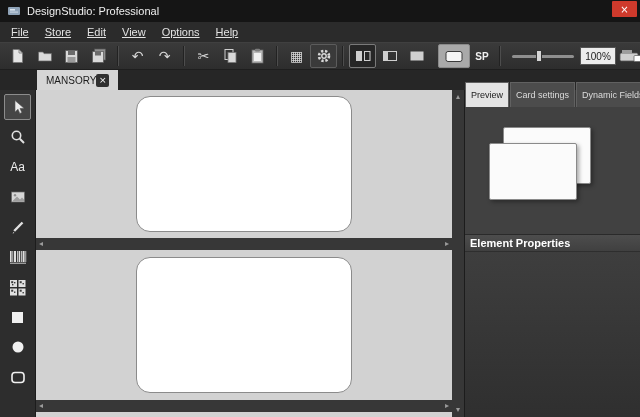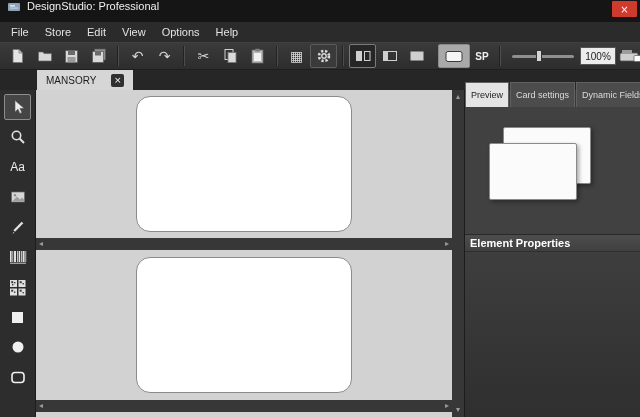--- a/index.html
+++ b/index.html
@@ -1,46 +1,46 @@
 <!DOCTYPE html>
 <html><head>
 <meta charset="utf-8">
 <style>
   * { margin:0; padding:0; box-sizing:border-box; }
   html,body { width:640px; height:417px; }
   body { font-family:"Liberation Sans","DejaVu Sans",sans-serif; background:#222; }
   .app { position:relative; width:640px; height:417px; background:#2b2b2b; overflow:hidden; }
 
   
-  .titlebar { height:22px; background:#151515; display:flex; align-items:flex-start; padding-left:7px; position:relative; }
+  .titlebar { height:22px; background:#151515; display:flex; align-items:center; padding-left:7px; position:relative; }
   .titlebar .title { color:#efefef; font-size:11px; margin-left:6px; }
   .close-btn { position:absolute; top:1px; right:3px; width:25px; height:16px; background:#ce3a2c; color:#fff; font-size:10px; display:flex; align-items:center; justify-content:center; border-radius:1px; font-family:"DejaVu Sans",sans-serif; }
 
   
   .menubar { height:20px; background:#2b2b2b; display:flex; align-items:center; padding-left:3px; }
-  .menu-item { color:#e2e2e2; font-size:11px; padding:0 8px; height:100%; display:flex; align-items:center; }
+  .menu-item { color:#e2e2e2; font-size:11px; padding:0 8px; height:100%; display:flex; align-items:center;text-decoration:underline; }
 
   
   .toolbar { height:28px; background:linear-gradient(#3a3a3a,#2d2d2d); border-top:1px solid #404040; border-bottom:1px solid #1e1e1e; display:flex; align-items:center; padding:0 4px; }
   .tbtn { width:27px; height:24px; display:flex; align-items:center; justify-content:center; color:#d8d8d8; flex:none; }
   .glyph { font-size:14px; line-height:1; font-family:"DejaVu Sans",sans-serif; color:#d8d8d8; }
   .tbtn.framed { border:1px solid #5c5c5c; background:#3a3a3a; border-radius:2px; }
   .tbtn.pressed { border:1px solid #7a7a7a; background:#262626; border-radius:2px; }
   .tbtn.active { border:1px solid #8a8a8a; background:#a9a9a9; border-radius:2px; width:32px; margin-left:8px; }
   .sep { width:2px; height:20px; border-left:1px solid #222; border-right:1px solid #4d4d4d; margin:0 5px; flex:none; }
   .sp-btn { color:#f0f0f0; font-size:10px; font-weight:bold; width:24px; height:22px; display:flex; align-items:center; justify-content:center; flex:none; }
   .slider { width:62px; height:22px; display:flex; align-items:center; position:relative; margin:0 6px; flex:none; }
   .slider .track { width:100%; height:3px; background:#8f8f8f; border-radius:2px; }
   .slider .thumb { position:absolute; left:24px; top:5px; width:6px; height:12px; background:#d6d6d6; border:1px solid #333; }
   .zoom-box { min-width:36px; height:17px; background:#ececec; border:1px solid #555; color:#1d1d1d; font-size:10px; display:flex; align-items:center; justify-content:center; padding:8px 3px; flex:none; }
   .tb-right { margin-left:auto; display:flex; align-items:center; padding-right:4px; }
 
   
   .tabbar { height:20px; background:#262626; display:flex; align-items:flex-end; }
-  .tab { margin-left:37px; height:20px; background:#d6d6d6; color:#1c1c1c; font-size:10px; display:flex; align-items:center; padding:0 9px; gap:15px; }
+  .tab { margin-left:37px; height:20px; background:#d6d6d6; color:#1c1c1c; font-size:10px; display:flex; align-items:center; padding:0 9px; }
   .tab-close { width:13px; height:13px; background:#303030; color:#fff; border-radius:2px; font-size:9px; display:flex; align-items:center; justify-content:center; font-family:"DejaVu Sans",sans-serif; }
 
   
   .main { display:flex; height:327px; }
 
   
   .tools { width:36px; background:#2d2d2d; border-right:1px solid #1c1c1c; display:flex; flex-direction:column; align-items:center; padding-top:4px; gap:4px; }
   .tool { width:27px; height:26px; display:flex; align-items:center; justify-content:center; flex:none; }
   .tool.selected { background:#454545; border:1px solid #8c8c8c; border-radius:2px; }
   .tool-label { font-size:12px; color:#ececec; }

